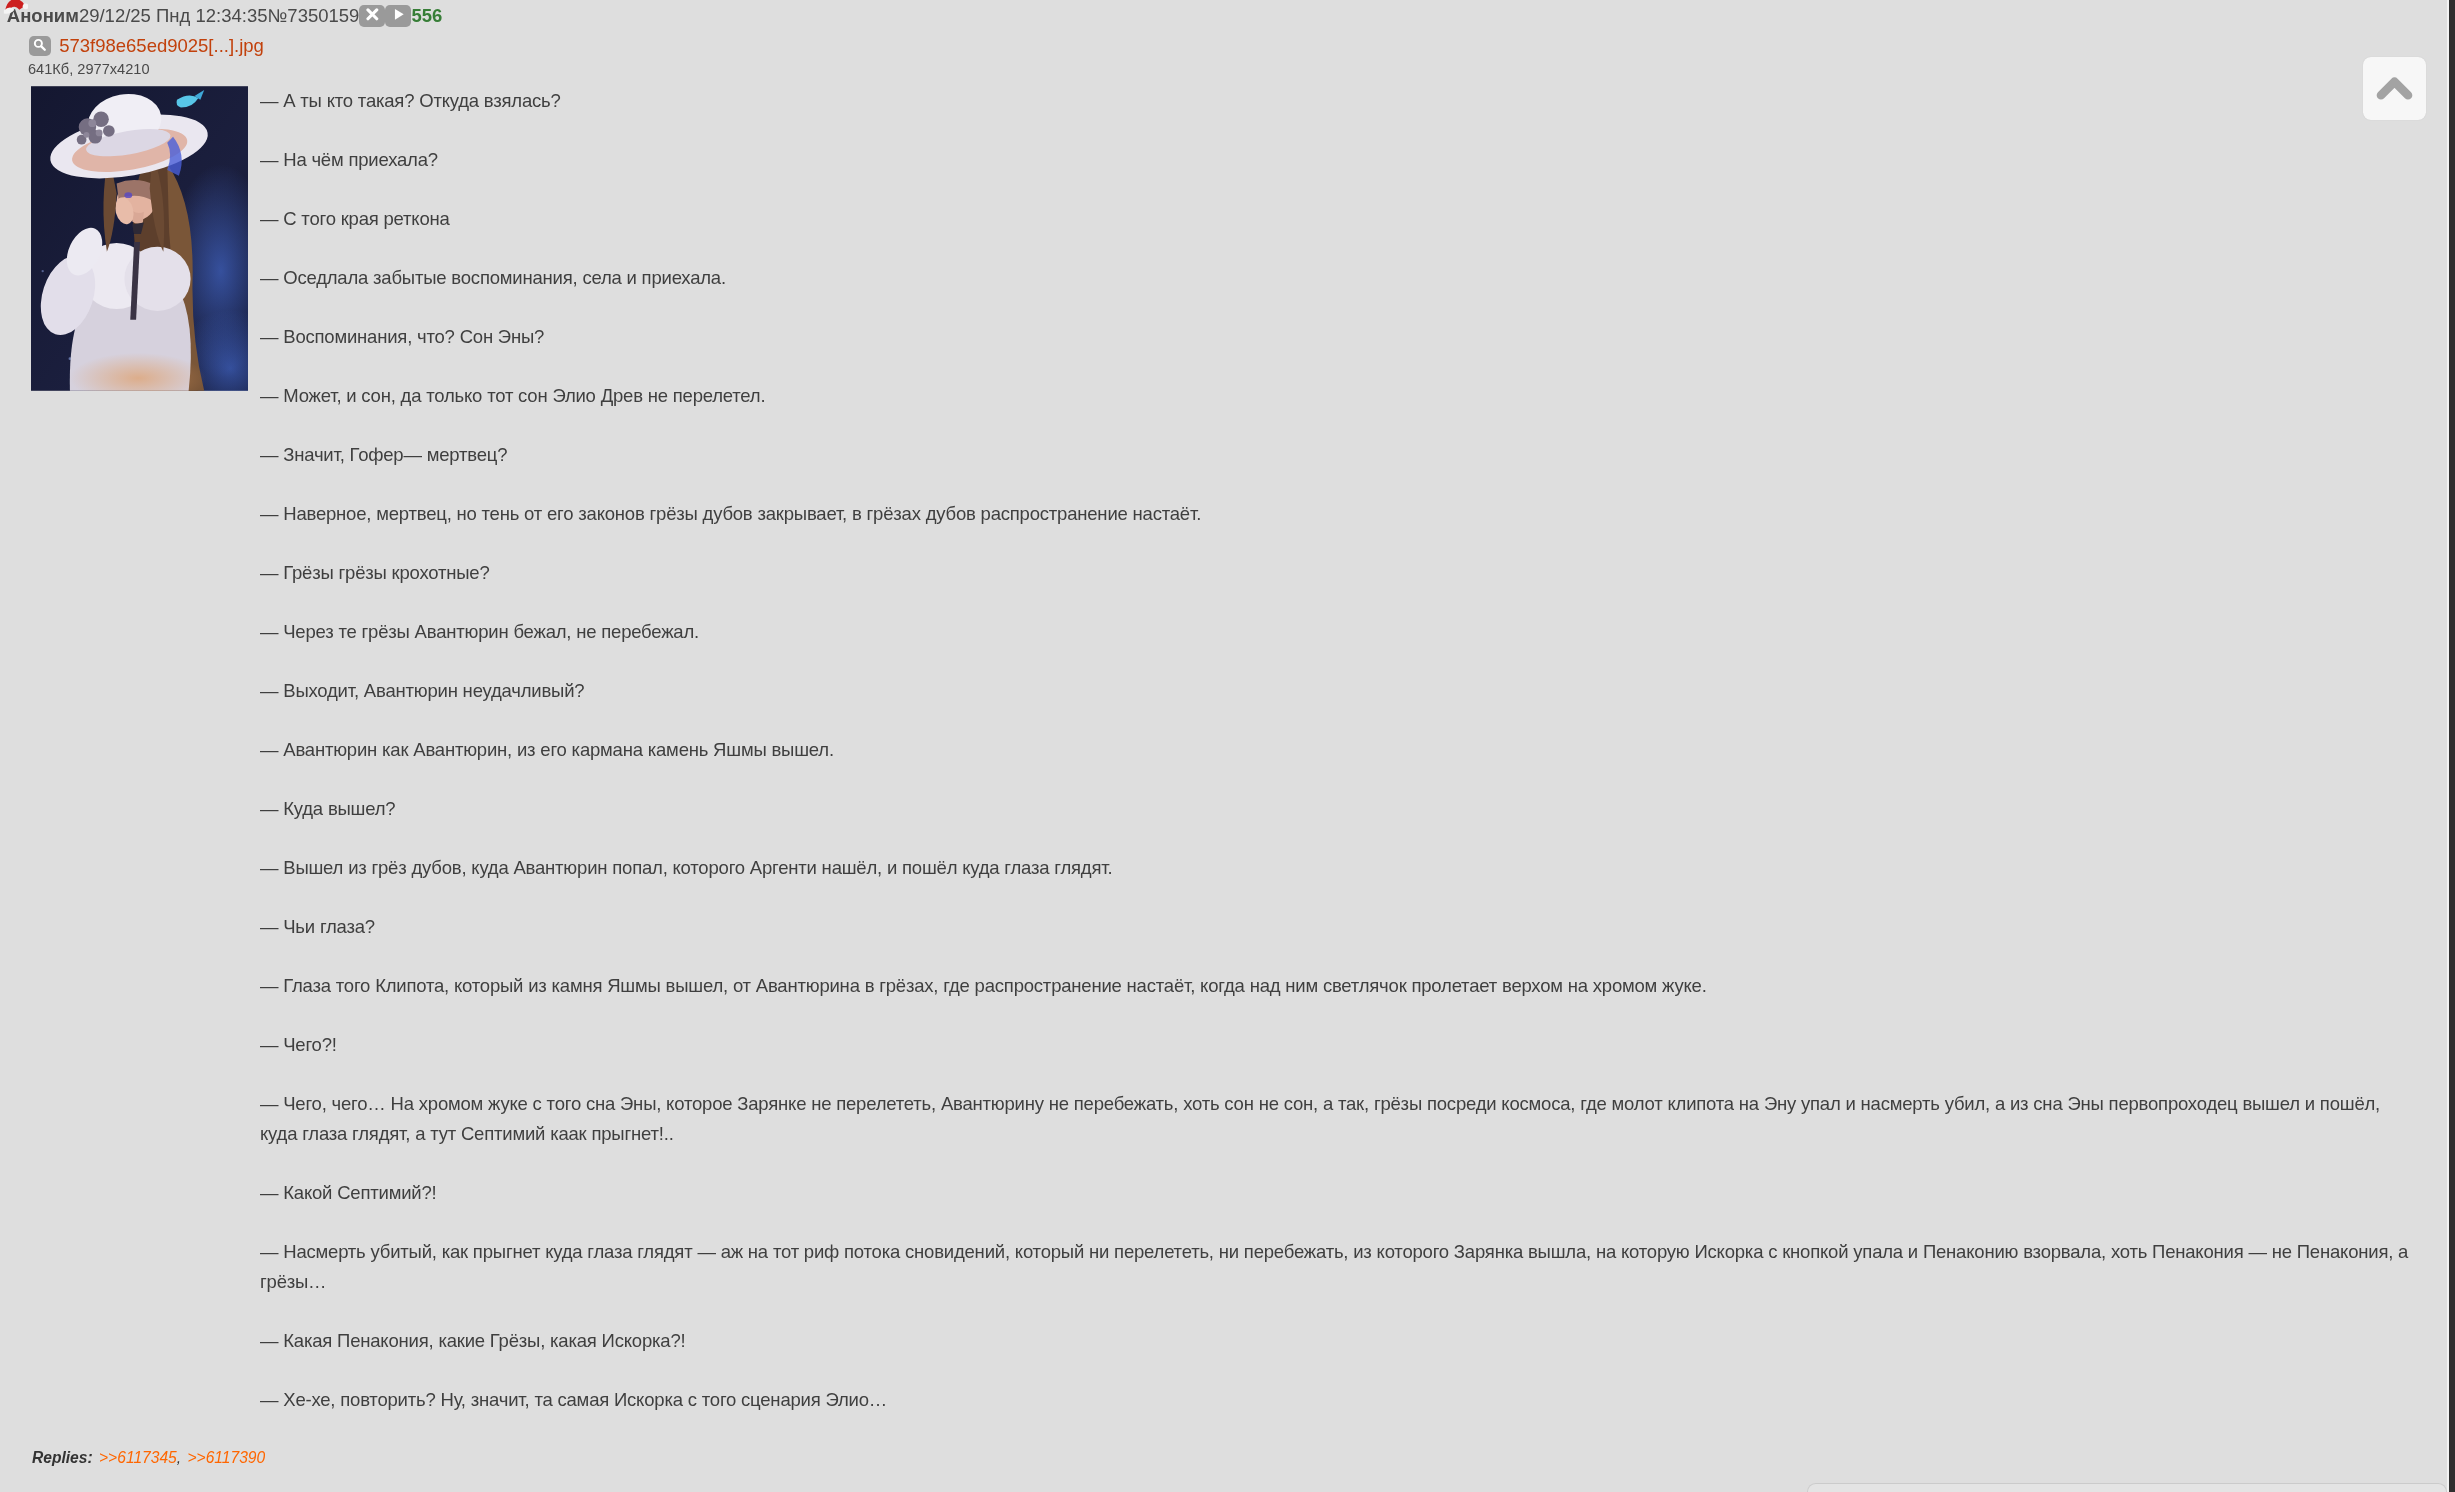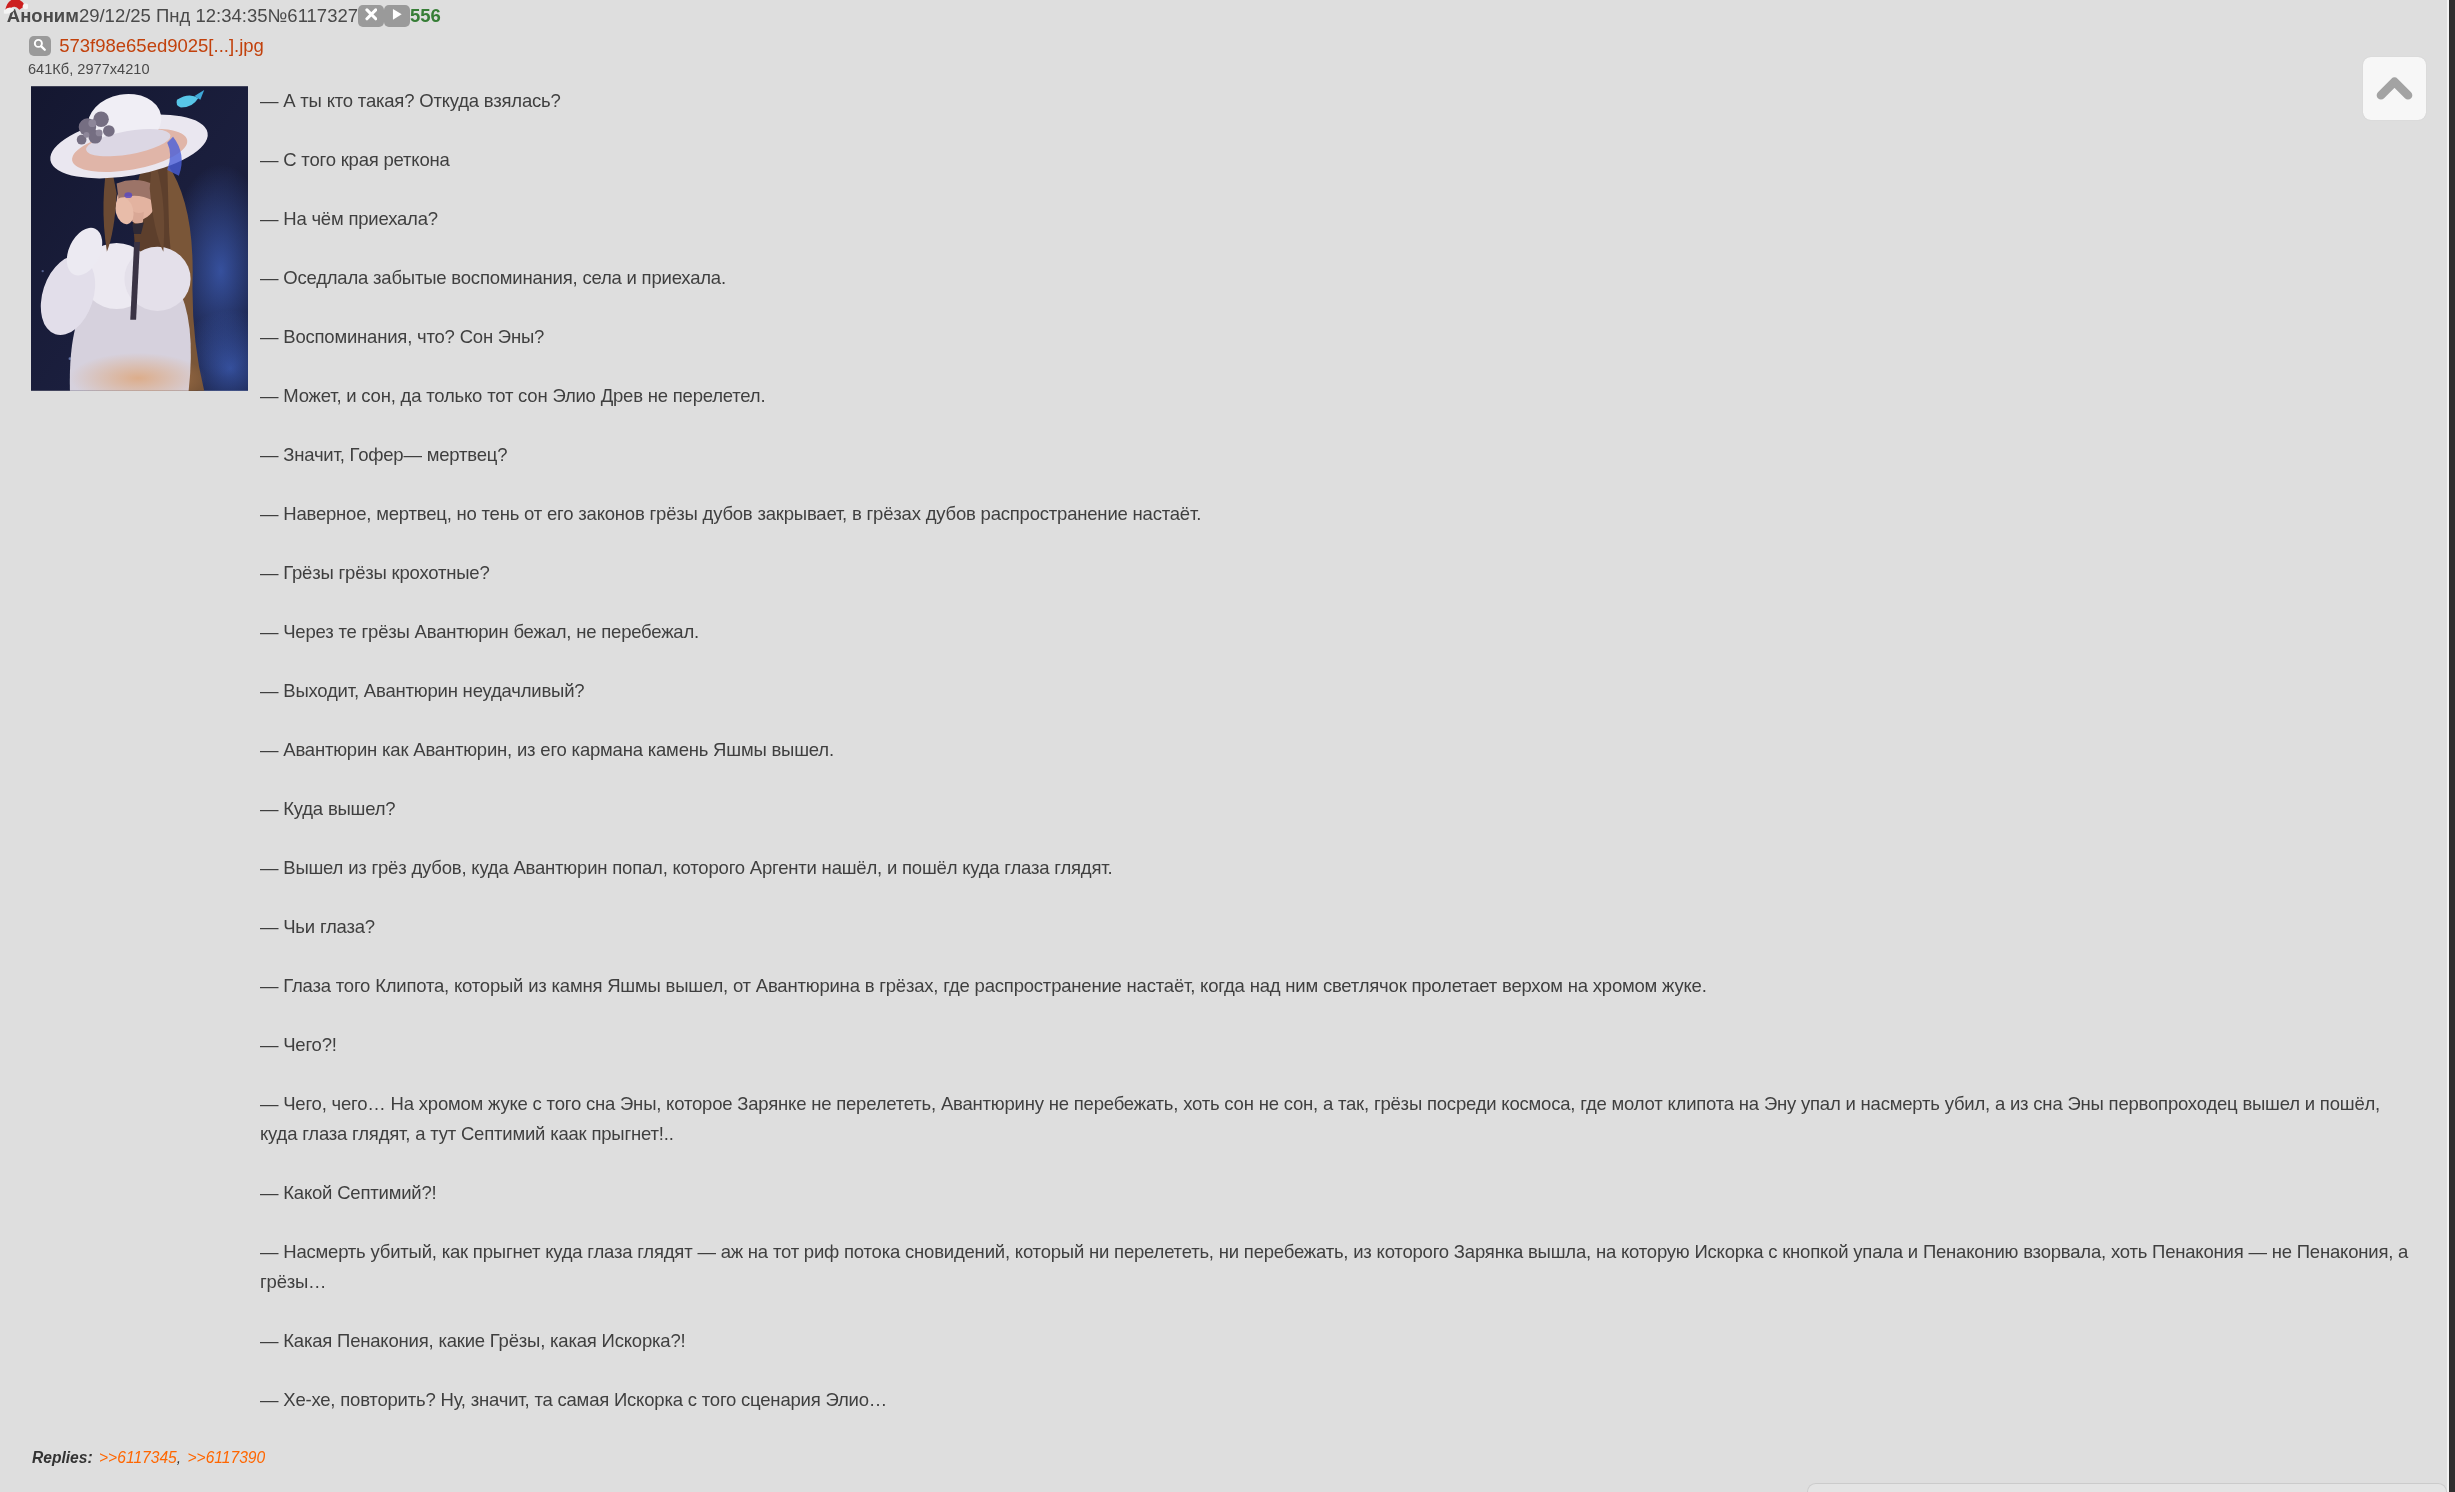--- a/index.html
+++ b/index.html
@@ -72,21 +72,21 @@
     <span class="santa-hat">
       <svg width="27" height="19.5" viewBox="0 0 28 20">
         <path d="M4 15 Q6 3 14 2 Q22 2 25 9 L19 13 Q13 6 6 16 Z" fill="#cc1f1f"></path>
         <path d="M3 14 Q9 8 14 13 Q10 18 3 17 Z" fill="#f4f4f4"></path>
         <circle cx="25.5" cy="9.5" r="3" fill="#f4f4f4"></circle>
       </svg>
     </span>
     <span>Аноним</span>
   </span>
   <span class="post-date">29/12/25 Пнд 12:34:35</span>
-  <span class="post-number">№6117327</span>
+  <span class="post-number">№7350159</span>
   <button class="icon-btn">
     <span>
       <svg width="12.7" height="12.7" viewBox="0 0 13 13">
         <path d="M2 2 L11 11 M11 2 L2 11" stroke="#ffffff" stroke-width="3.2" stroke-linecap="round"></path>
       </svg>
     </span>
   </button>
   <button class="icon-btn">
     <span>
       <svg width="11.7" height="12.7" viewBox="0 0 12 13">
@@ -179,22 +179,22 @@
 
     <path d="M150 14 Q162 6 172 12 Q166 22 154 22 Q148 20 150 14 Z" fill="#58c6e8"></path>
     <path d="M168 10 L178 4 L174 14 Z" fill="#3fa8d8"></path>
 
     <path d="M146 52 Q160 70 152 92 L140 86 Q146 70 140 58 Z" fill="#4a5fd8" opacity="0.8"></path>
   </svg>
 </a>
 
 <div class="post-body">
     <p>— А ты кто такая? Откуда взялась?</p>
+    <p>— На чём приехала?</p>
     <p>— С того края реткона</p>
-    <p>— На чём приехала?</p>
     <p>— Оседлала забытые воспоминания, села и приехала.</p>
     <p>— Воспоминания, что? Сон Эны?</p>
     <p>— Может, и сон, да только тот сон Элио Древ не перелетел.</p>
     <p>— Значит, Гофер— мертвец?</p>
     <p>— Наверное, мертвец, но тень от его законов грёзы дубов закрывает, в грёзах дубов распространение настаёт.</p>
     <p>— Грёзы грёзы крохотные?</p>
     <p>— Через те грёзы Авантюрин бежал, не перебежал.</p>
     <p>— Выходит, Авантюрин неудачливый?</p>
     <p>— Авантюрин как Авантюрин, из его кармана камень Яшмы вышел.</p>
     <p>— Куда вышел?</p>

